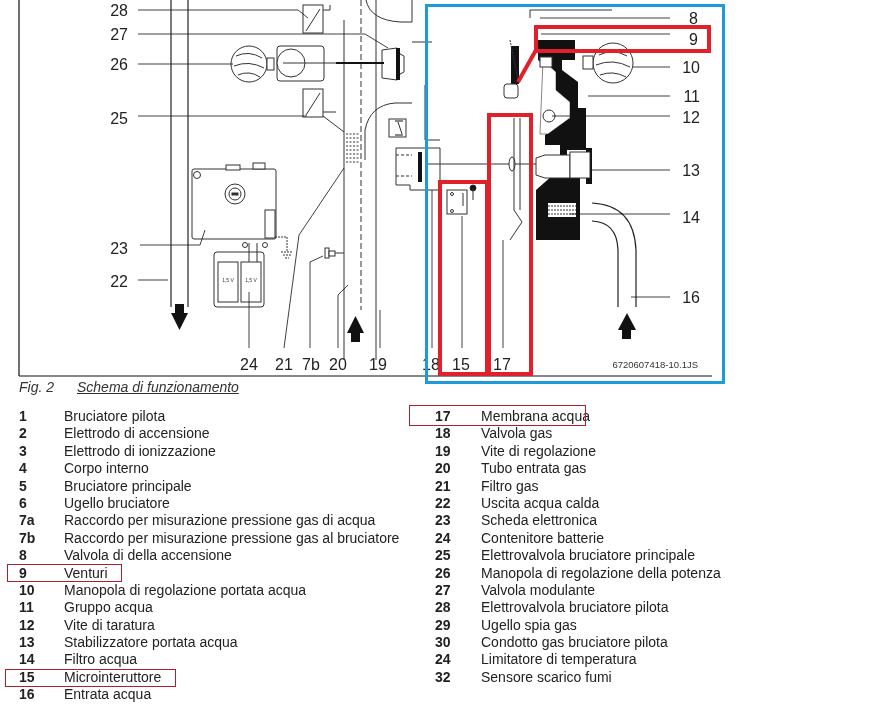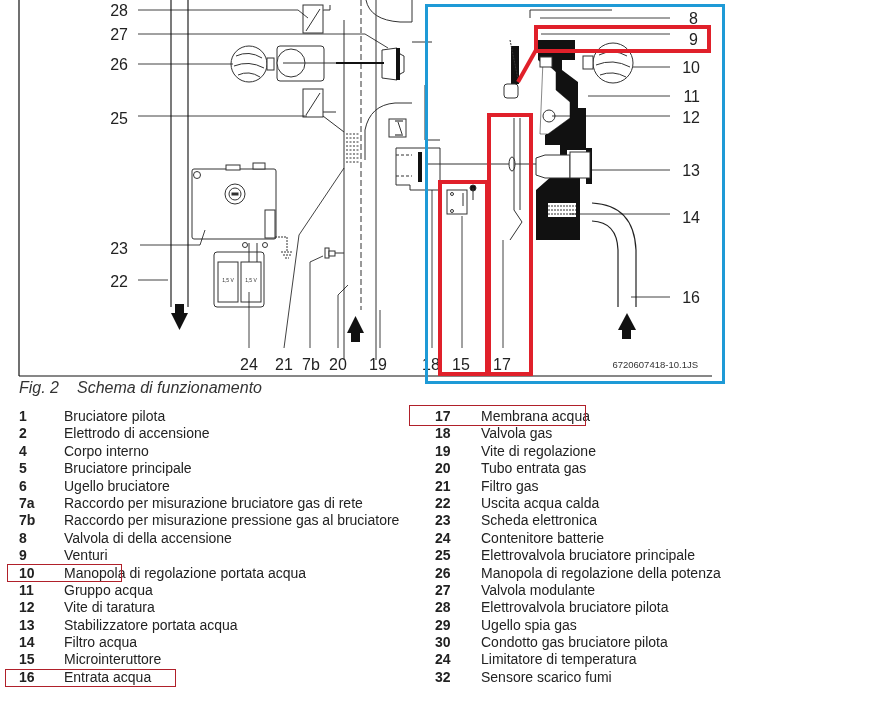--- a/index.html
+++ b/index.html
@@ -1,18 +1,18 @@
 <!DOCTYPE html>
 <html><head>
 <meta charset="utf-8">
 <style>
   html,body{margin:0;padding:0;background:#fff;}
   body{width:894px;height:711px;position:relative;overflow:hidden;font-family:"Liberation Sans",sans-serif;color:#222;}
   #diagram{position:absolute;left:0;top:0;width:894px;height:400px;}
-  .caption{position:absolute;left:19px;top:379px;font-size:16px;font-style:italic;color:#333;}
+  .caption{position:absolute;left:19px;top:379px;font-size:14px;font-style:italic;color:#333;text-decoration:underline;}
   .caption .fig{display:inline-block;width:58px;}
   .legend{position:absolute;font-size:14px;line-height:17.4px;}
   .legend .row{height:17.4px;white-space:nowrap;position:relative;}
   .legend .num{display:inline-block;font-weight:bold;width:46px;color:#222;}
   .legend .lbl{color:#222;}
   #legend-left{left:19px;top:408px;}
   #legend-left .num{width:45px;}
   #legend-right{left:435px;top:408px;}
   .hl{position:absolute;border:1.2px solid #b0202a;}
   .callout{font-family:"Liberation Sans",sans-serif;font-size:16px;fill:#222;}
@@ -255,24 +255,25 @@
   </g>
 </svg>
 
 <div class="caption">
   <span class="fig">Fig. 2</span><span>Schema di funzionamento</span>
 </div>
 
 <div class="legend" id="legend-left">
     <div class="row"><span class="num">1</span><span class="lbl">Bruciatore pilota</span></div>
     <div class="row"><span class="num">2</span><span class="lbl">Elettrodo di accensione</span></div>
+    <div class="row"><span class="num">3</span><span class="lbl">Elettrodo di ionizzazione</span></div>
     <div class="row"><span class="num">4</span><span class="lbl">Corpo interno</span></div>
     <div class="row"><span class="num">5</span><span class="lbl">Bruciatore principale</span></div>
     <div class="row"><span class="num">6</span><span class="lbl">Ugello bruciatore</span></div>
-    <div class="row"><span class="num">7a</span><span class="lbl">Raccordo per misurazione bruciatore gas di rete</span></div>
+    <div class="row"><span class="num">7a</span><span class="lbl">Raccordo per misurazione pressione gas di acqua</span></div>
     <div class="row"><span class="num">7b</span><span class="lbl">Raccordo per misurazione pressione gas al bruciatore</span></div>
     <div class="row"><span class="num">8</span><span class="lbl">Valvola di della accensione</span></div>
     <div class="row"><span class="num">9</span><span class="lbl">Venturi</span></div>
     <div class="row"><span class="num">10</span><span class="lbl">Manopola di regolazione portata acqua</span></div>
     <div class="row"><span class="num">11</span><span class="lbl">Gruppo acqua</span></div>
     <div class="row"><span class="num">12</span><span class="lbl">Vite di taratura</span></div>
     <div class="row"><span class="num">13</span><span class="lbl">Stabilizzatore portata acqua</span></div>
     <div class="row"><span class="num">14</span><span class="lbl">Filtro acqua</span></div>
     <div class="row"><span class="num">15</span><span class="lbl">Microinteruttore</span></div>
     <div class="row"><span class="num">16</span><span class="lbl">Entrata acqua</span></div>

